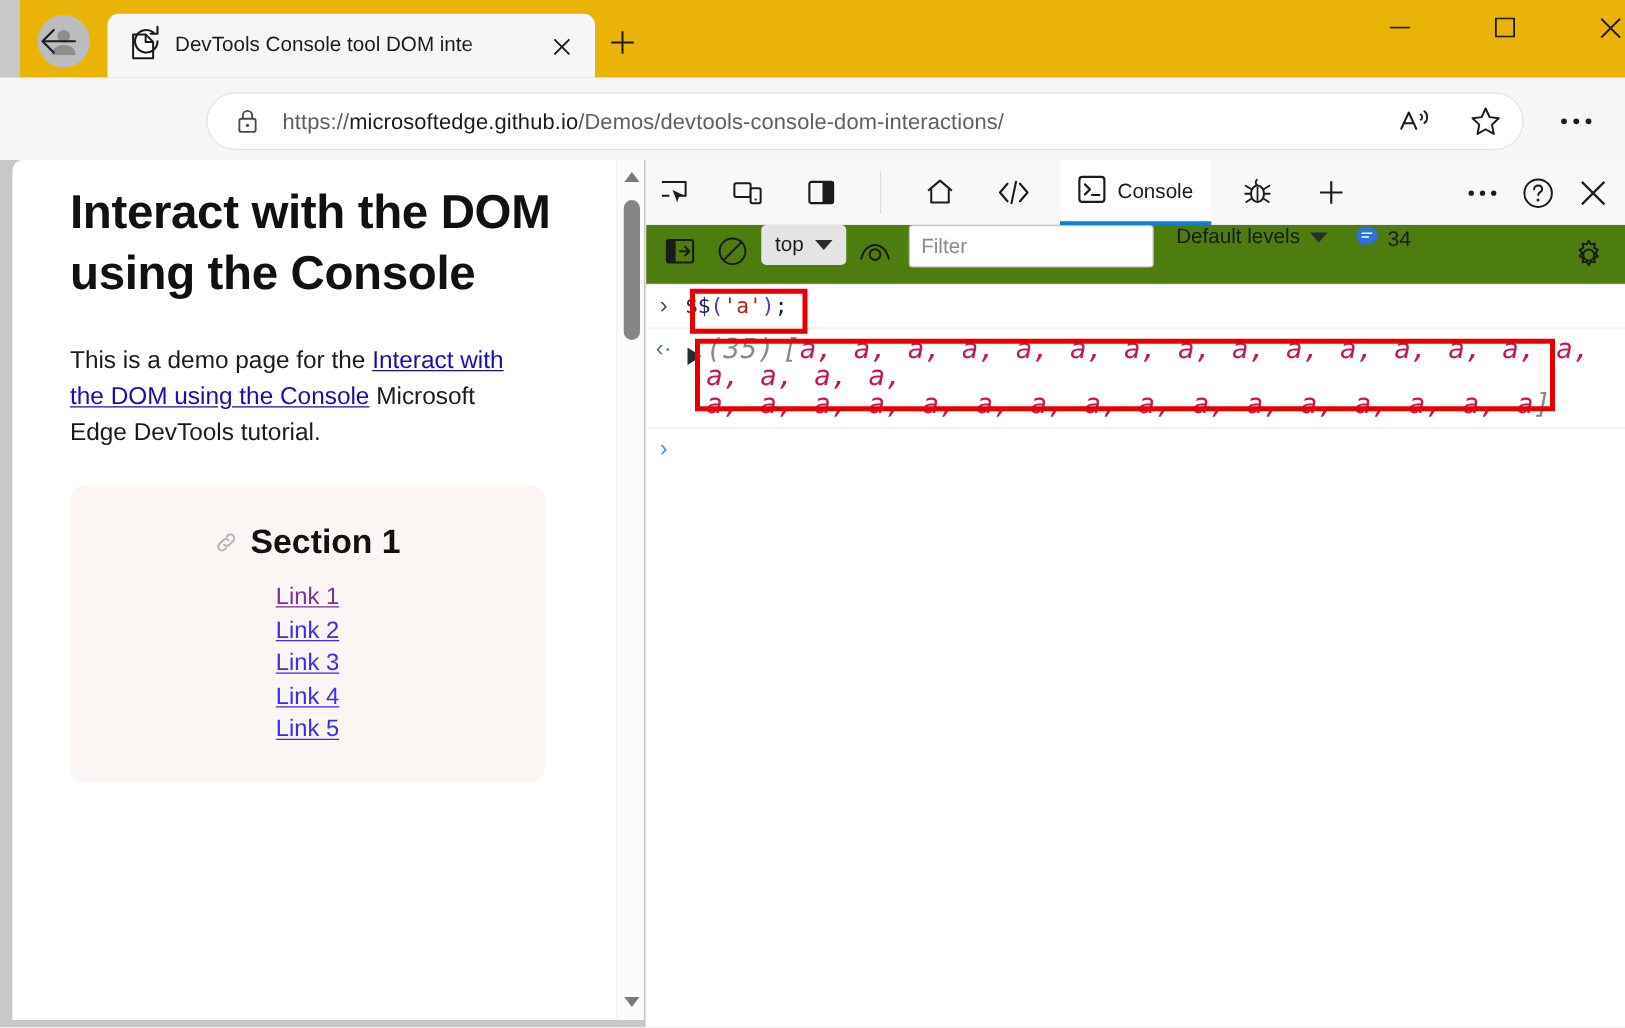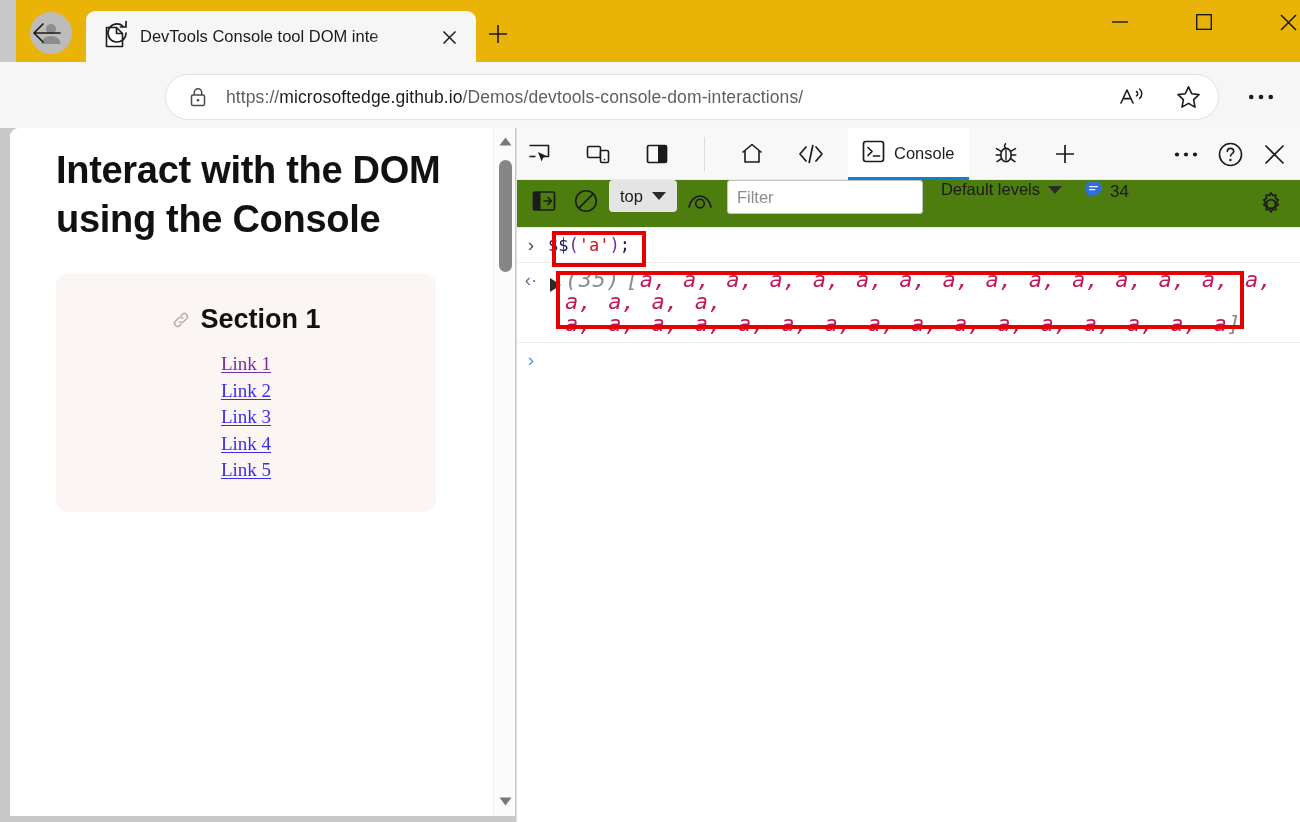--- a/index.html
+++ b/index.html
@@ -165,21 +165,21 @@
   }
   .section-title {
     font-size: 27px;
     font-weight: bold;
     color: #111111;
     display: flex; align-items: center; justify-content: center;
     gap: 9px;
     margin-bottom: 18px;
   }
   .anchor-icon { display: flex; align-items: center; }
-  .link-list { list-style: none; font-family: Liberation Serif, serif; }
+  .link-list { list-style: none; }
   .link-list li { margin: 4.5px 0; }
   .link-list a {
     font-size: 19px;
     color: #3a2df0;
     text-decoration: underline;
     text-underline-offset: 2px;
   }
   .link-list a.visited { color: #7b2fa0; }
 
   
@@ -481,20 +481,21 @@
       <circle cx="13" cy="4" r="2.3" fill="#1b1b1b"></circle>
       <circle cx="22.8" cy="4" r="2.3" fill="#1b1b1b"></circle>
     </svg>
   </div>
 
   <div class="viewport">
     <div class="page-content">
 
       <h1 class="page-h1">Interact with the DOM using the Console</h1>
 
+      <p class="page-p"><span>This is a demo page for the </span><a href="#">Interact with the DOM using the Console</a><span> Microsoft Edge DevTools tutorial.</span></p>
 
 
       <div class="section-card">
         <div class="section-title">
           <span class="anchor-icon">
             <svg width="20" height="20" viewBox="0 0 20 20">
               <path d="M8.2 11.8a3 3 0 0 0 4.3 0l3-3a3 3 0 0 0-4.3-4.3l-1 1" fill="none" stroke="#b7b1b1" stroke-width="1.6" stroke-linecap="round"></path>
               <path d="M11.8 8.2a3 3 0 0 0-4.3 0l-3 3a3 3 0 0 0 4.3 4.3l1-1" fill="none" stroke="#b7b1b1" stroke-width="1.6" stroke-linecap="round"></path>
             </svg>
           </span>

